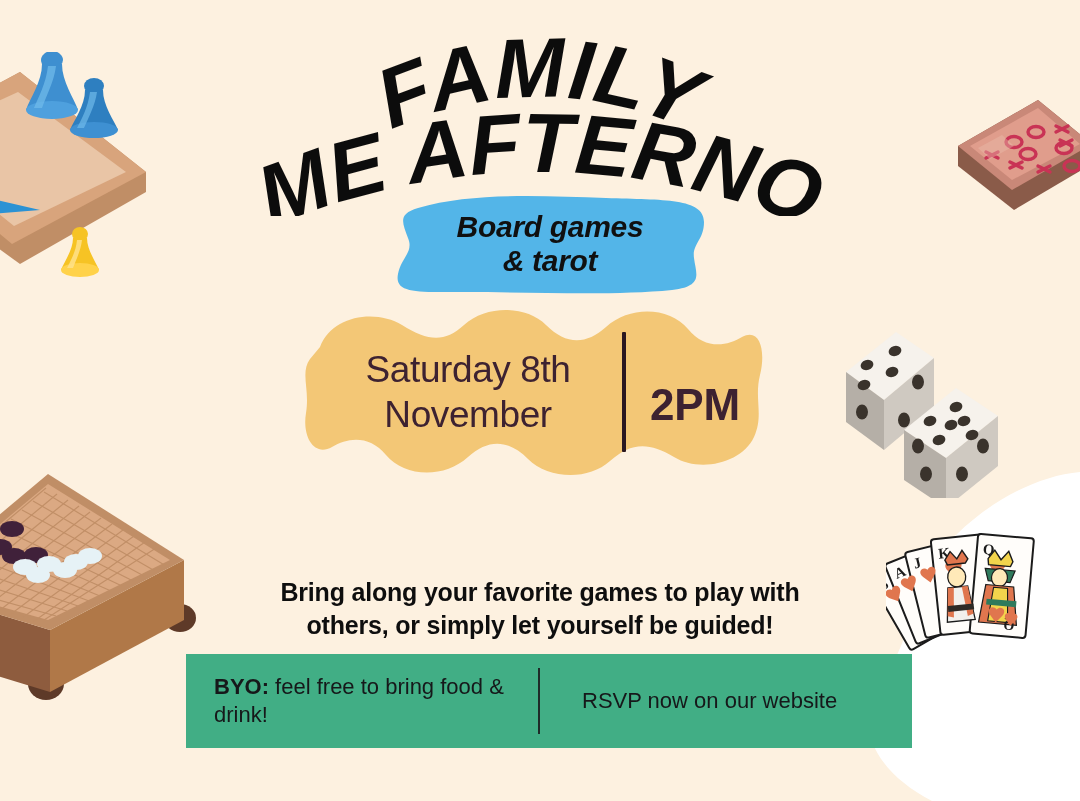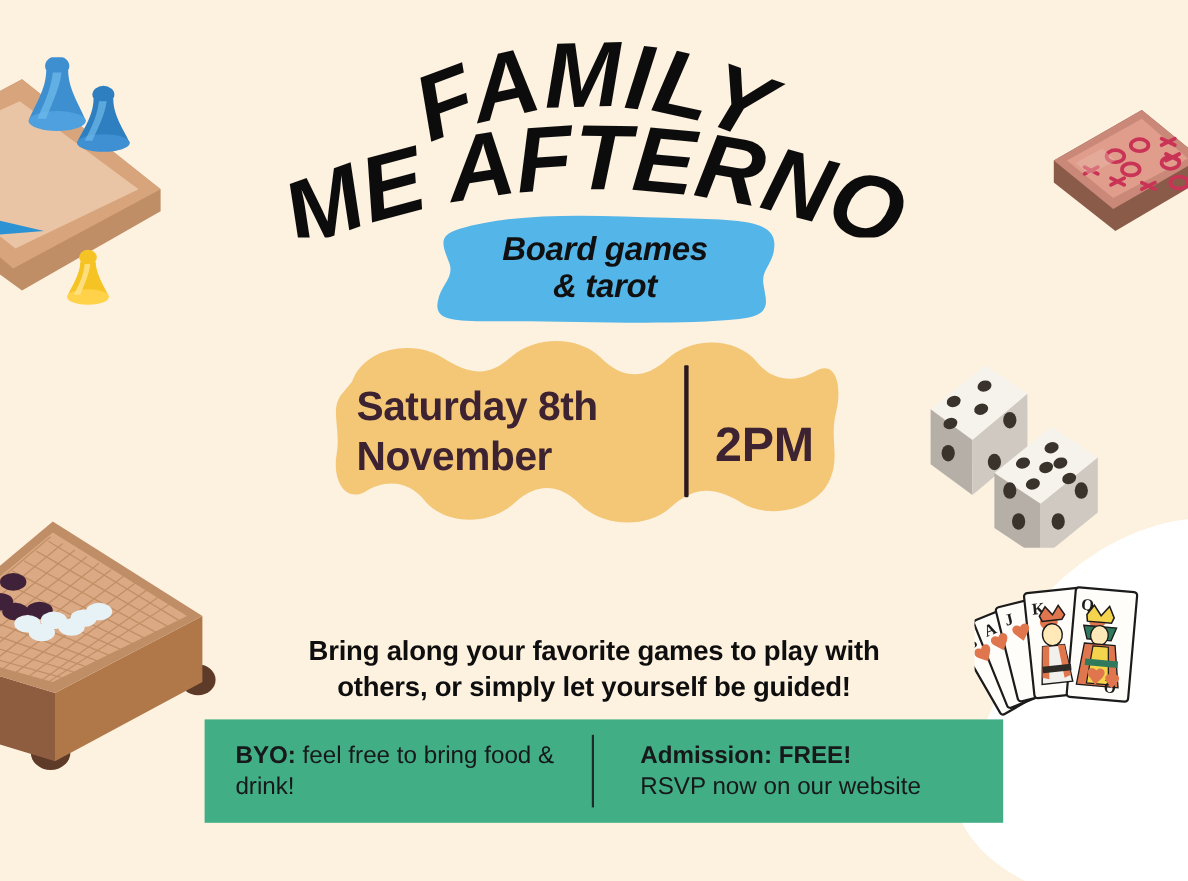--- a/index.html
+++ b/index.html
@@ -45,22 +45,22 @@
   }
 
   
   #date-wrap{position:absolute;left:298px;top:303px;width:468px;height:178px;}
   #date-blob{position:absolute;left:0;top:0;}
   #date-inner{
     position:absolute;left:0;top:0;width:468px;height:178px;
     display:flex;align-items:center;justify-content:center;gap:0px;
   }
   #date-main{
-    color:#3D2231;font-weight:bold;font-size:37px;line-height:1.22;
-    text-align:left;letter-spacing:-0.4px;width:288px;
+    color:#3D2231;font-weight:normal;font-size:37px;line-height:1.22;
+    text-align:center;letter-spacing:-0.4px;width:288px;
     padding-right:10px;
   }
   #date-divider{width:4px;height:120px;background:#2A1720;border-radius:1px;}
   #date-time{
     color:#3D2231;font-weight:bold;font-size:44px;letter-spacing:-0.2px;
     padding-left:24px;padding-top:26px;
   }
 
   
   #body-copy{
@@ -381,19 +381,18 @@
       <div>Bring along your favorite games to play with</div>
       <div>others, or simply let yourself be guided!</div>
     </div>
 
     <div id="footer-bar">
       <div id="footer-left">
         <span class="bold">BYO:</span><span> feel free to bring food &amp; drink!</span>
       </div>
       <div id="footer-divider"></div>
       <div id="footer-right">
-        <div class="bold">Admission: FREE!</div>
         <div>RSVP now on our website</div>
       </div>
     </div>
 
   </div>
 </div>
 
 </body></html>

